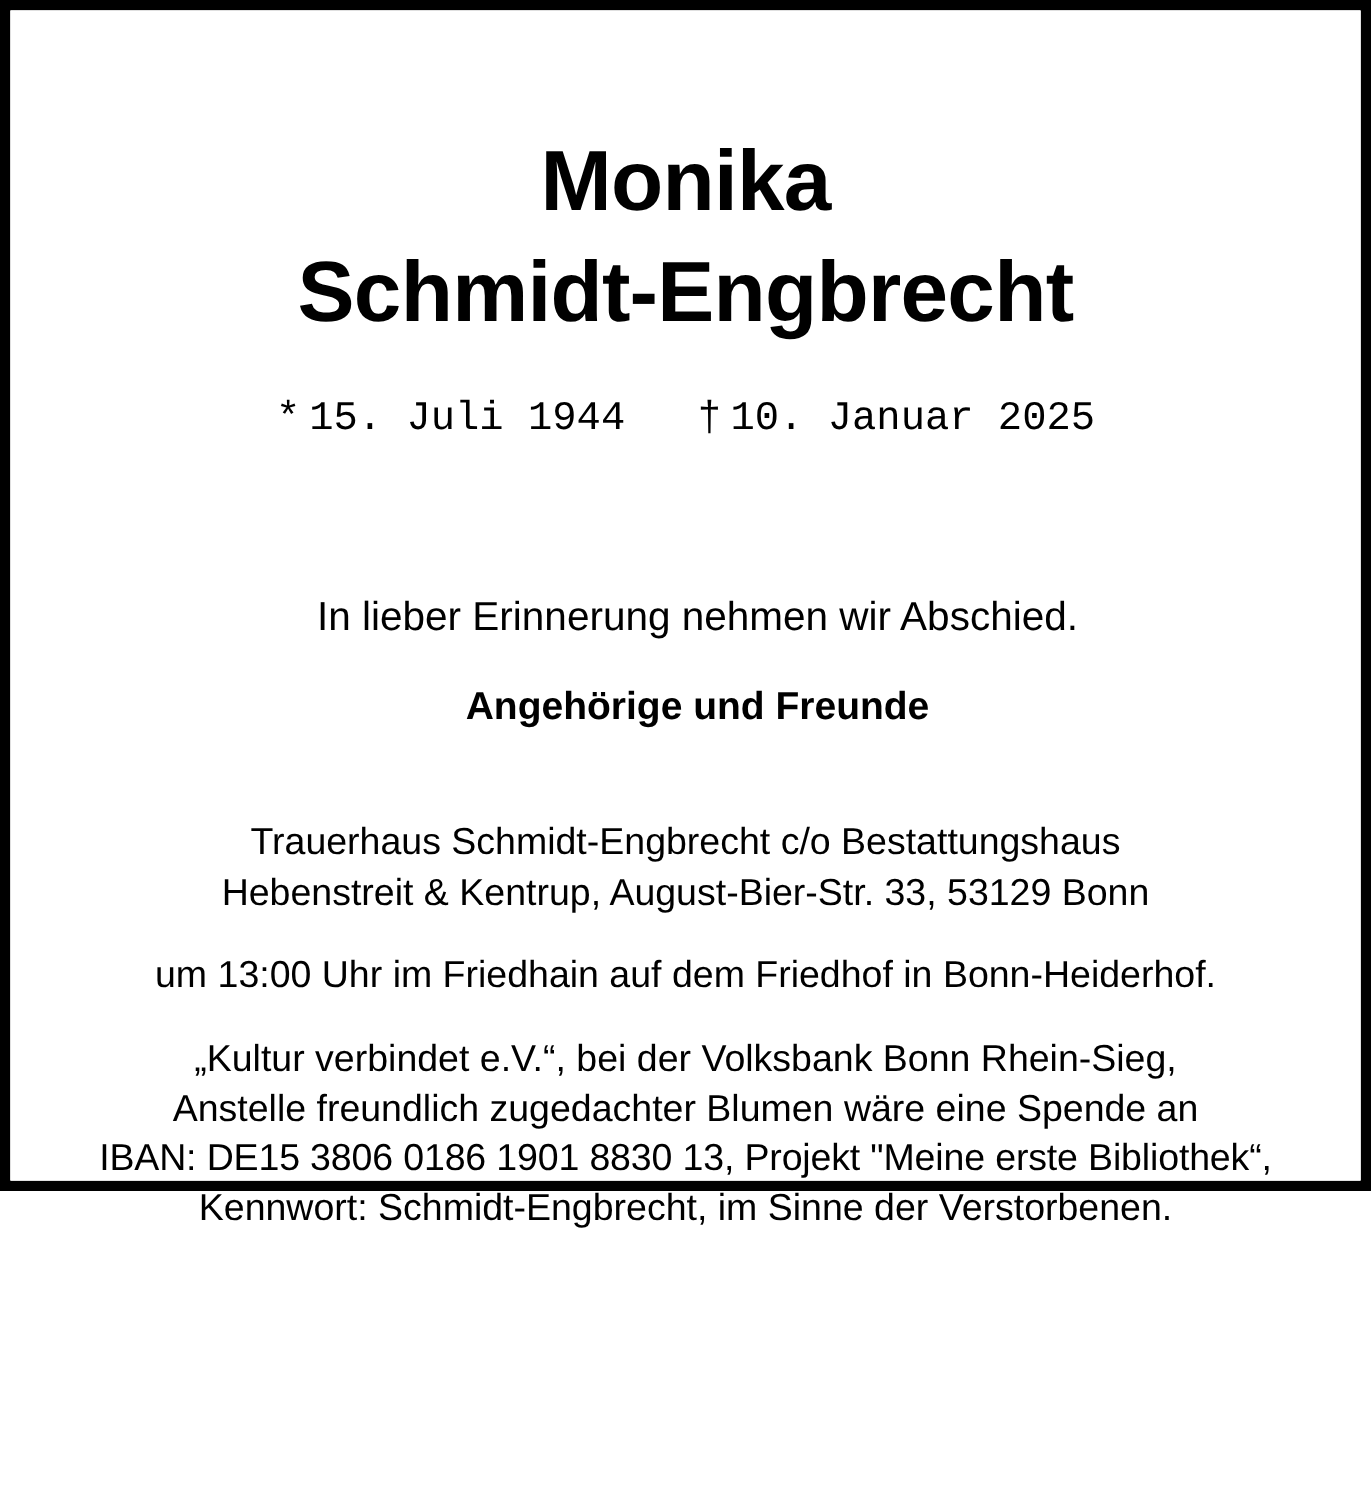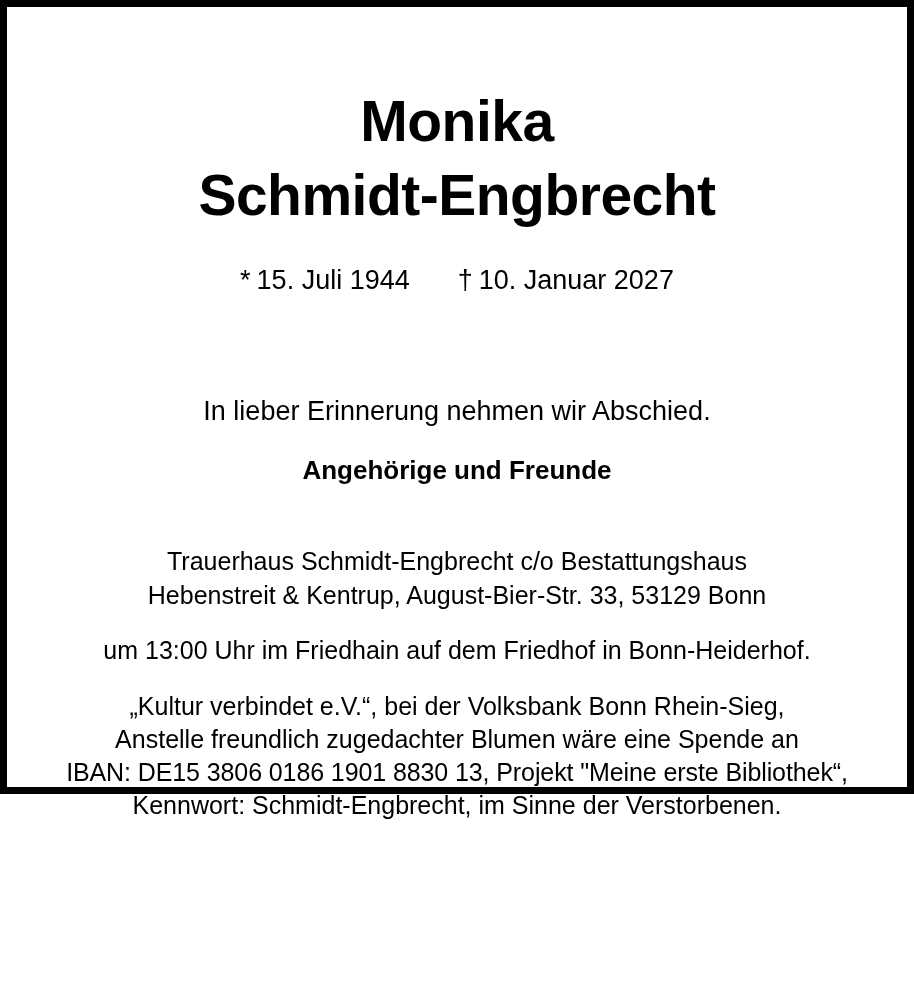--- a/index.html
+++ b/index.html
@@ -56,29 +56,31 @@
   
   .dates-row {
     margin-top: 31px;
     display: flex;
     justify-content: center;
     align-items: baseline;
     gap: 48px;
     font-size: 27px;
     line-height: 34px;
     white-space: nowrap;
+    font-family: Liberation Mono, monospace;
   }
   .date-item .sym {
     margin-right: 6px;
   }
 
   
   .memorial-block {
     margin-top: 96px;
     width: 100%;
+    padding-left: 16px;
   }
   .memorial-line {
     font-size: 27px;
     line-height: 36px;
     white-space: nowrap;
   }
   .survivors-line {
     margin-top: 24px;
     font-size: 26px;
     font-weight: bold;
@@ -122,21 +124,21 @@
     <div class="name-block">
       <div class="name-line firstname">Monika</div>
       <div class="name-line surname">Schmidt-Engbrecht</div>
     </div>
 
     <div class="dates-row">
       <div class="date-item">
         <span class="sym">*</span><span>15. Juli 1944</span>
       </div>
       <div class="date-item">
-        <span class="sym">†</span><span>10. Januar 2027</span>
+        <span class="sym">†</span><span>10. Januar 2025</span>
       </div>
     </div>
 
     <div class="memorial-block">
       <div class="memorial-line">In lieber Erinnerung nehmen wir Abschied.</div>
       <div class="survivors-line">Angehörige und Freunde</div>
     </div>
 
     <div class="details">
 

